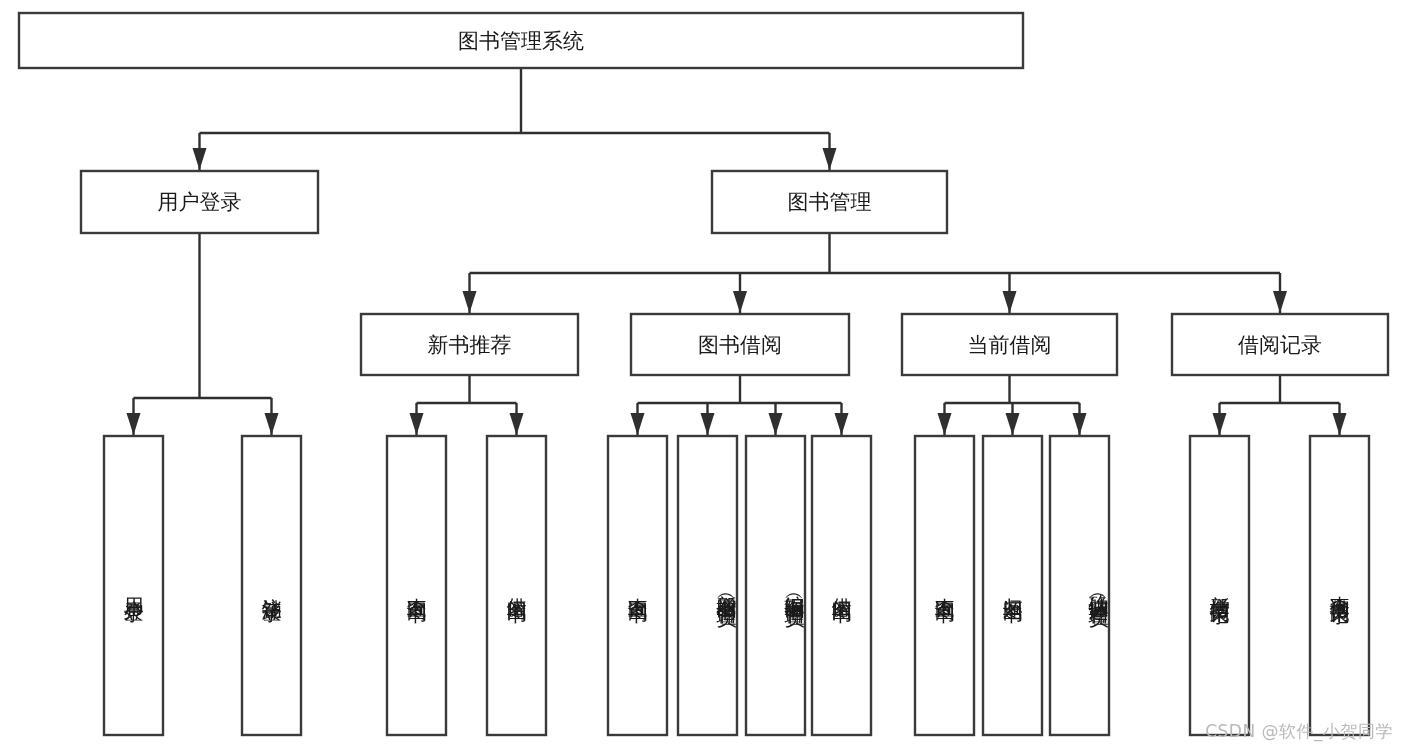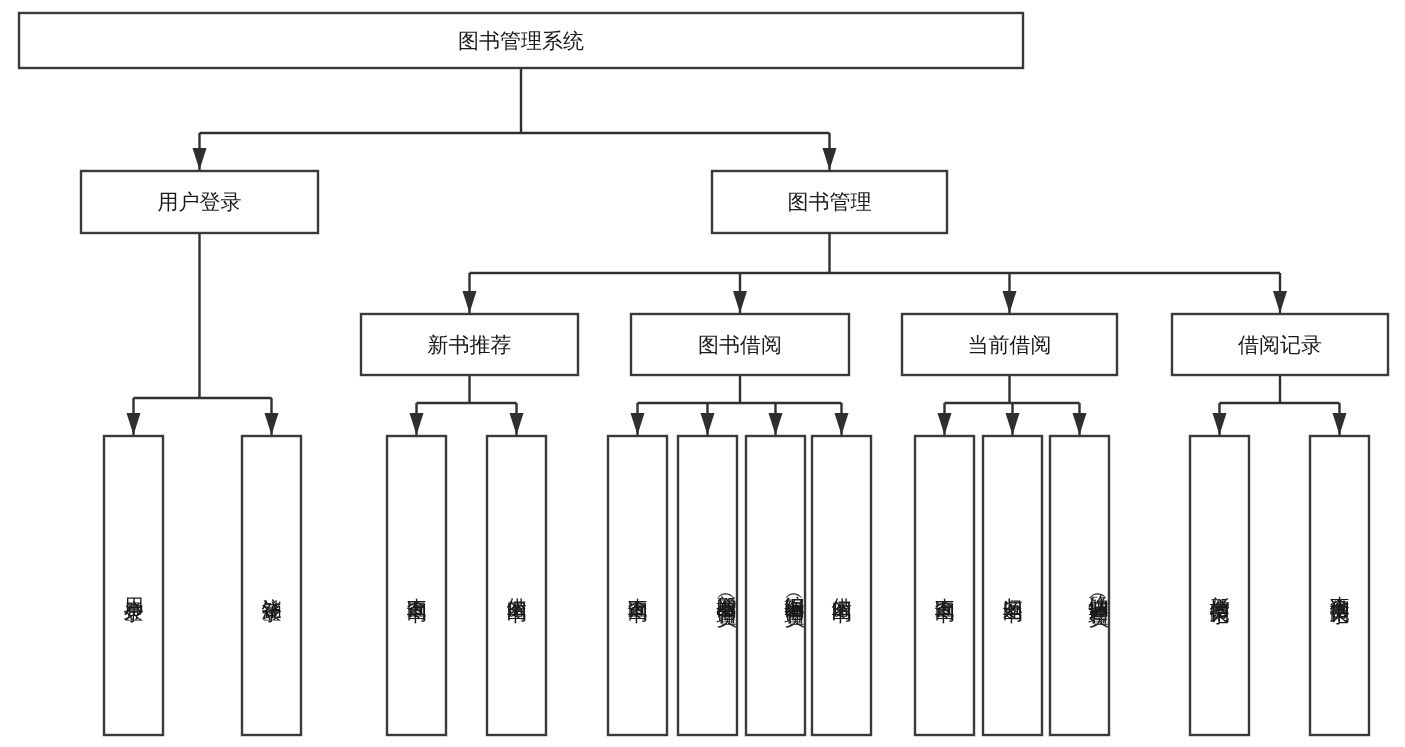--- a/index.html
+++ b/index.html
@@ -178,14 +178,15 @@
       <div class="node-label-v" style="left: 678px; width: 59px; top: 444px; height: 287px; display: flex; align-items: flex-start; justify-content: center;">新增图书（管理员）</div>
       <div class="node-label-v" style="left: 746px; width: 59px; top: 444px; height: 287px; display: flex; align-items: flex-start; justify-content: center;">编辑图书（管理员）</div>
       <div class="node-label-v" style="left: 812px; width: 59px; top: 436px; height: 299px; display: flex; align-items: center; justify-content: center;">借阅图书</div>
       <div class="node-label-v" style="left: 915px; width: 59px; top: 436px; height: 299px; display: flex; align-items: center; justify-content: center;">查询图书</div>
       <div class="node-label-v" style="left: 983px; width: 59px; top: 436px; height: 299px; display: flex; align-items: center; justify-content: center;">归还图书</div>
       <div class="node-label-v" style="left: 1050px; width: 59px; top: 444px; height: 287px; display: flex; align-items: flex-start; justify-content: center;">确认归还（管理员）</div>
       <div class="node-label-v" style="left: 1190px; width: 59px; top: 436px; height: 299px; display: flex; align-items: center; justify-content: center;">新增借阅记录</div>
       <div class="node-label-v" style="left: 1310px; width: 59px; top: 436px; height: 299px; display: flex; align-items: center; justify-content: center;">查询借阅记录</div>
     </div>
 
+  <div class="watermark">CSDN @软件_小贺同学</div>
 
 </div>
 
 </body></html>

